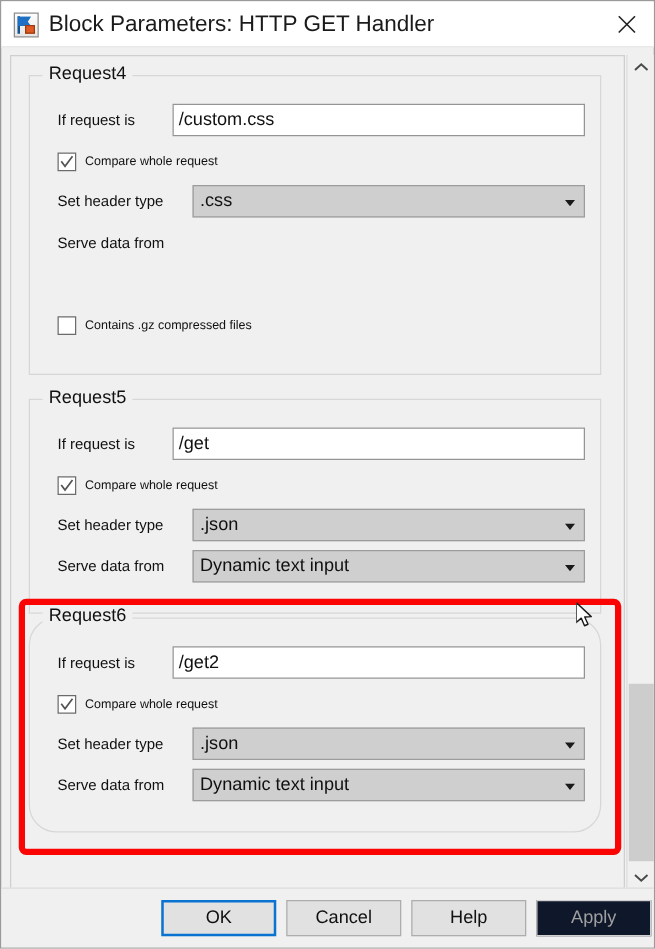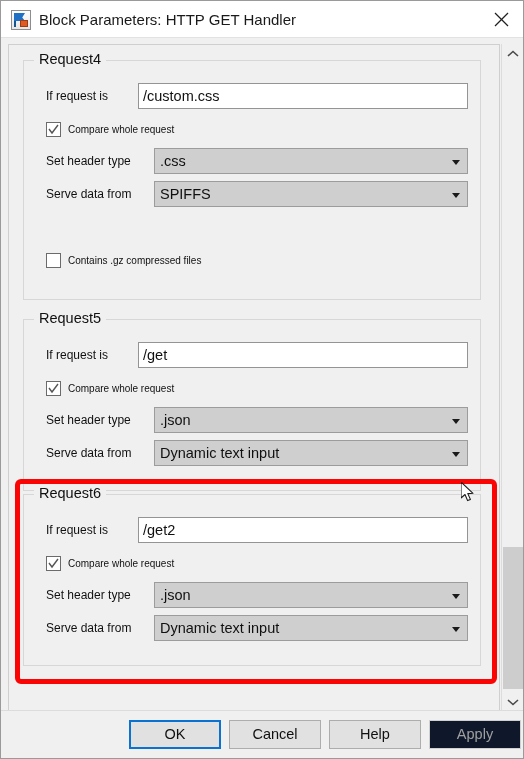--- a/index.html
+++ b/index.html
@@ -60,21 +60,21 @@
     width: 8px; height: 7px;
     background: #e05a23;
     border: 1px solid #9c3c12;
     box-sizing: border-box;
   }
   #title-text {
     position: absolute;
     left: 38px; top: 0;
     height: 37px;
     line-height: 37px;
-    font-size: 15px;
+    font-size: 18px;
     color: #1a1a1a;
     white-space: nowrap;
   }
   #close-btn {
     position: absolute;
     right: 0; top: 0;
     width: 46px; height: 36px;
     cursor: default;
   }
   #close-btn svg { position: absolute; left: 15px; top: 11px; }
@@ -295,24 +295,20 @@
       <div class="row" style="top:87px;">
         <div class="lbl" style="left:22px;">Set header type</div>
         <div class="combo" style="left:130px; width:314px;">
           <span>.css</span>
           <span class="arrow"></span>
         </div>
       </div>
 
       <div class="row" style="top:120px;">
         <div class="lbl" style="left:22px;">Serve data from</div>
-        <div class="combo" style="left:130px; width:314px;">
-          <span>SPIFFS</span>
-          <span class="arrow"></span>
-        </div>
       </div>
 
 
       <div class="chkrow" style="top:188px;">
         <span class="chkbox"></span>
         <span class="chklabel">Contains .gz compressed files</span>
       </div>
     </div>
 
     <div class="group" style="top:274px; height:172px;">
@@ -342,21 +338,21 @@
 
       <div class="row" style="top:120px;">
         <div class="lbl" style="left:22px;">Serve data from</div>
         <div class="combo" style="left:130px; width:314px;">
           <span>Dynamic text input</span>
           <span class="arrow"></span>
         </div>
       </div>
     </div>
 
-    <div class="group" style="top:449px; height:172px;">
+    <div class="group" style="top:449px; height:172px;border-radius:22px;">
       <div class="group-label">Request6</div>
 
       <div class="row" style="top:22px;">
         <div class="lbl" style="left:22px;">If request is</div>
         <div class="txtfield" style="left:114px; width:330px;">/get2</div>
       </div>
 
       <div class="chkrow" style="top:57px;">
         <span class="chkbox">
           <svg width="11" height="11" viewBox="0 0 11 11">

